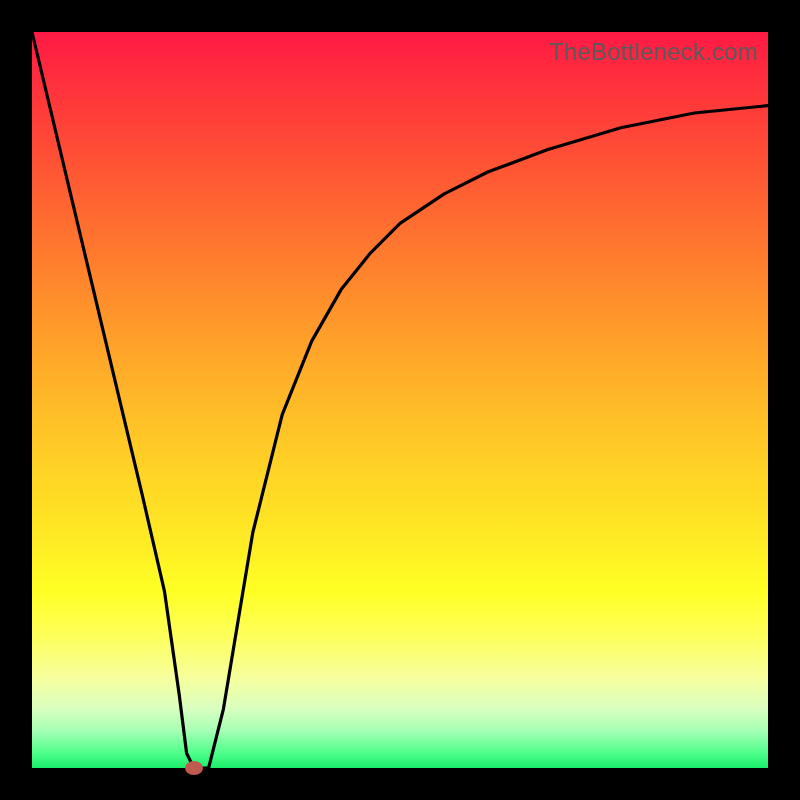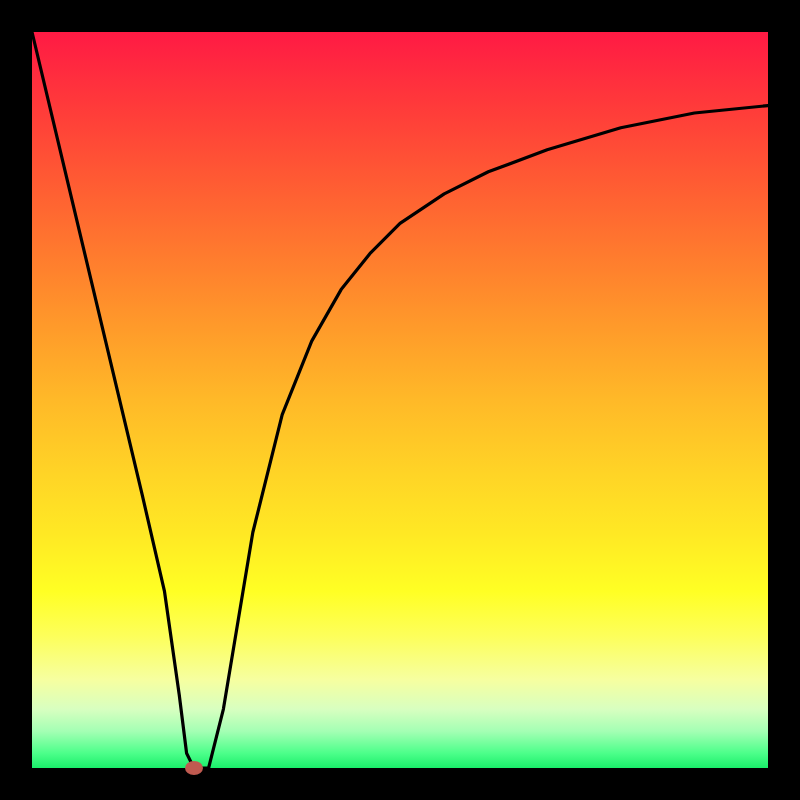--- a/index.html
+++ b/index.html
@@ -65,18 +65,19 @@
     border-radius: 50%;
     background: #c05a50;
     transform: translate(-50%, -50%);
   }
 </style>
 </head>
 <body>
 
 <div class="frame">
   <div class="plot">
+    <div class="watermark">TheBottleneck.com</div>
     <svg class="curve" viewBox="0 0 736 736" preserveAspectRatio="none">
       <path id="curve-path" fill="none" stroke="#000" stroke-width="3.2" stroke-linejoin="round" stroke-linecap="round" d="M 0.0 0.0 L 36.8 154.6 L 73.6 309.1 L 110.4 463.7 L 132.5 559.4 L 147.2 662.4 L 154.6 721.3 L 161.9 736.0 L 176.6 736.0 L 191.4 677.1 L 206.1 588.8 L 220.8 500.5 L 250.2 382.7 L 279.7 309.1 L 309.1 257.6 L 338.6 220.8 L 368.0 191.4 L 412.2 161.9 L 456.3 139.8 L 515.2 117.8 L 588.8 95.7 L 662.4 81.0 L 736.0 73.6"></path>
     </svg>
     <div id="marker" class="marker" style="left: 161.92px; top: 736px; background: rgb(192, 90, 80);"></div>
   </div>
 </div>
 
 </body></html>

